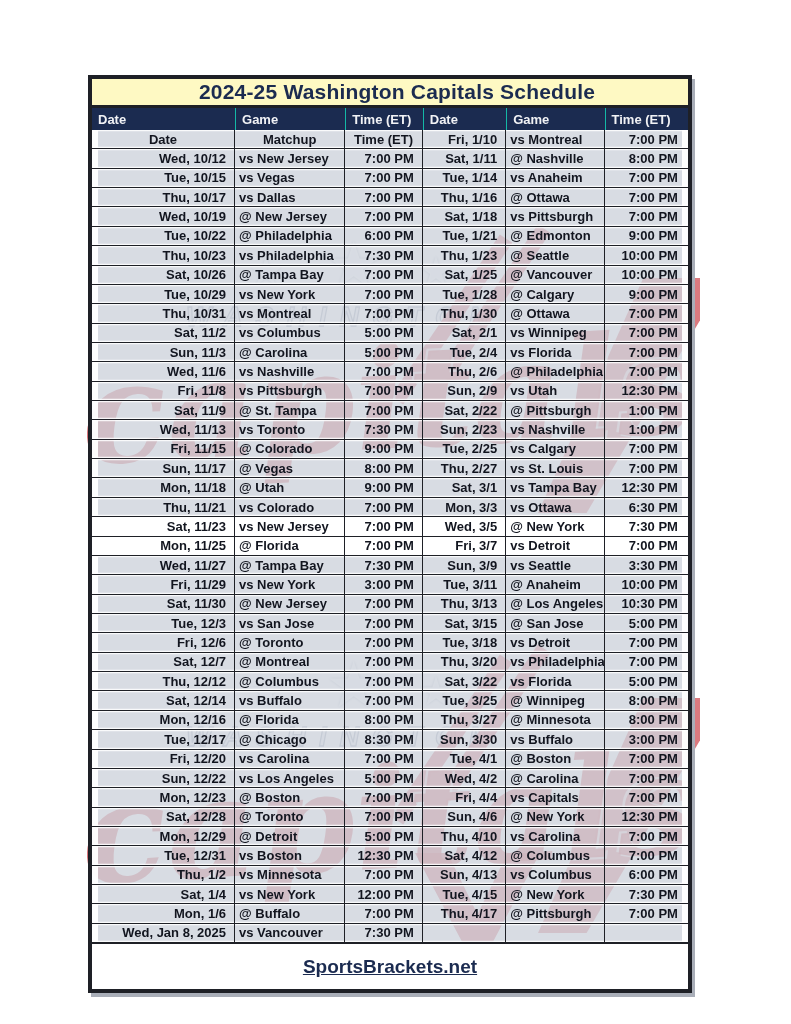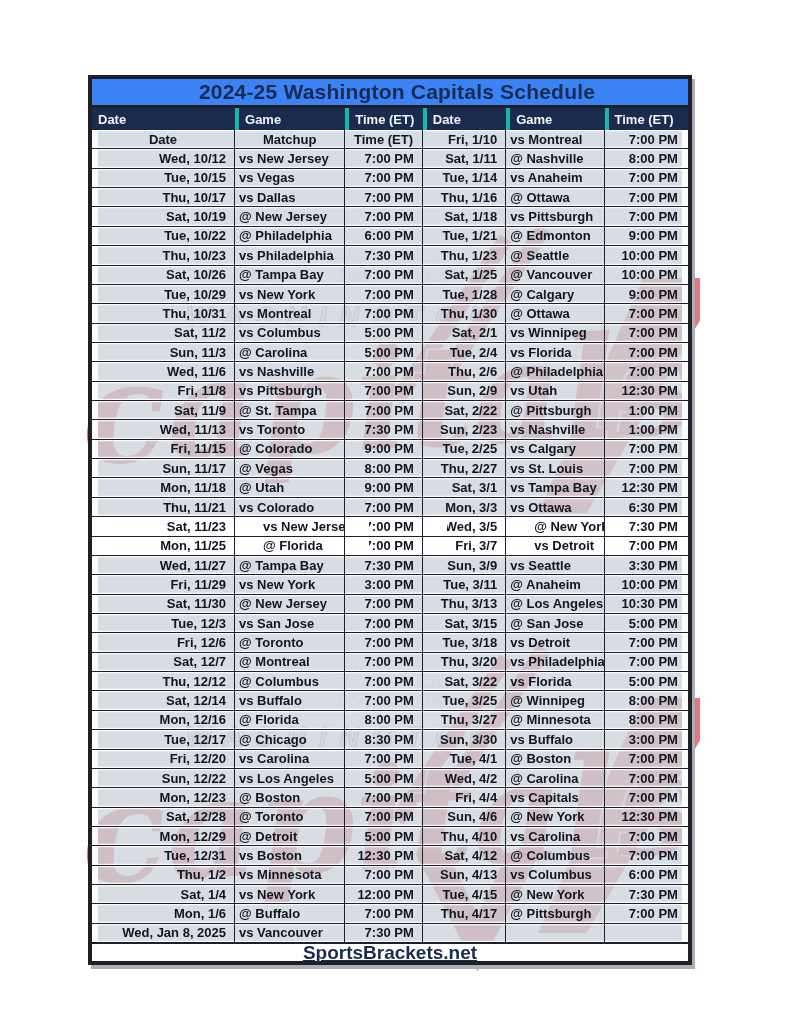--- a/index.html
+++ b/index.html
@@ -38,46 +38,46 @@
            background:rgba(204,66,73,0.70);
            clip-path:polygon(65% 0,100% 0,100% 18%,30% 100%,0 100%);}
   .wm-v{display:none;}
   .b2 .wm-v{display:block;position:absolute;left:345px;top:205px;width:125px;height:118px;
             background:rgba(204,66,73,0.75);
             clip-path:polygon(0 0,26% 0,50% 52%,74% 0,100% 0,50% 100%);}
 
   
   .table-wrap{position:absolute;left:88px;top:75px;width:604px;z-index:1;
               border:4px solid var(--border);box-shadow:3px 4px 0 #a9aeb8;background:transparent;}
-  .title-bar{height:29px;background:#3b82f6;border-bottom:3px solid var(--border);
+  .title-bar{height:29px;background:#fef9c3;border-bottom:3px solid var(--border);
              display:flex;align-items:center;justify-content:center;
              font-size:21px;font-weight:bold;color:var(--navy);letter-spacing:0.2px;padding-left:14px;}
   .head-row{display:grid;grid-template-columns:24% 18.5% 13% 14% 16.5% 14%;
             height:22px;background:var(--navy);}
   .head-cell{display:flex;align-items:center;padding-left:6px;
              font-size:13px;font-weight:bold;color:#f1f2f5;overflow:hidden;white-space:nowrap;}
-  .head-cell + .head-cell{border-left:4px solid #14b8a6;}
+  .head-cell + .head-cell{border-left:1px solid #14b8a6;}
   .rows{position:relative;}
   .row{display:grid;grid-template-columns:24% 18.5% 13% 14% 16.5% 14%;
        height:19.36px;border-bottom:1px solid var(--border);}
   .cell{background:var(--rowgray);border-right:1px solid var(--border);
         display:flex;align-items:center;white-space:nowrap;overflow:hidden;
         font-size:13px;font-weight:bold;color:var(--textdark);
         box-shadow:inset 0 1.3px 0 rgba(255,255,255,0.85),inset 0 -1.3px 0 rgba(255,255,255,0.85);}
   .cell:first-child{box-shadow:inset 6px 0 0 rgba(255,255,255,0.95),
                     inset 0 1.3px 0 rgba(255,255,255,0.85),inset 0 -1.3px 0 rgba(255,255,255,0.85);}
   .cell:last-child{border-right:none;
                    box-shadow:inset -6px 0 0 rgba(255,255,255,0.95),
                    inset 0 1.3px 0 rgba(255,255,255,0.85),inset 0 -1.3px 0 rgba(255,255,255,0.85);}
   .cell.date,.cell.time{justify-content:flex-end;padding-right:8px;}
   .cell.time:last-child{padding-right:10px;}
   .cell.game{padding-left:4px;}
   .cell.center{justify-content:center;padding:0;}
-  .row:nth-child(21) .cell,.row:nth-child(22) .cell{background:rgba(255,255,255,0.92);margin-left:24px;}
-  .footer-bar{height:18px;background:#ffffff;border-top:1px solid var(--border);
+  .row:nth-child(21) .cell,.row:nth-child(22) .cell{background:rgba(255,255,255,0.92);}
+  .footer-bar{height:46px;background:#ffffff;border-top:1px solid var(--border);
               display:flex;align-items:center;justify-content:center;}
   .footer-link{font-size:19px;font-weight:bold;color:var(--navy);
                text-decoration:underline;cursor:pointer;}
 </style>
 </head>
 <body>
 
 <div class="page">
 
   <div class="watermark">
@@ -146,21 +146,21 @@
         </div>
         <div class="row">
           <div class="cell date">Thu, 10/17</div>
           <div class="cell game">vs Dallas</div>
           <div class="cell time">7:00 PM</div>
           <div class="cell date">Thu, 1/16</div>
           <div class="cell game">@ Ottawa</div>
           <div class="cell time">7:00 PM</div>
         </div>
         <div class="row">
-          <div class="cell date">Sat, 10/19</div>
+          <div class="cell date">Wed, 10/19</div>
           <div class="cell game">@ New Jersey</div>
           <div class="cell time">7:00 PM</div>
           <div class="cell date">Sat, 1/18</div>
           <div class="cell game">vs Pittsburgh</div>
           <div class="cell time">7:00 PM</div>
         </div>
         <div class="row">
           <div class="cell date">Tue, 10/22</div>
           <div class="cell game">@ Philadelphia</div>
           <div class="cell time">6:00 PM</div>

